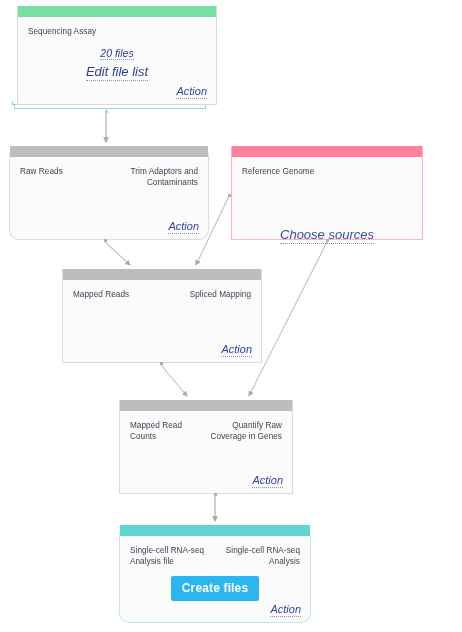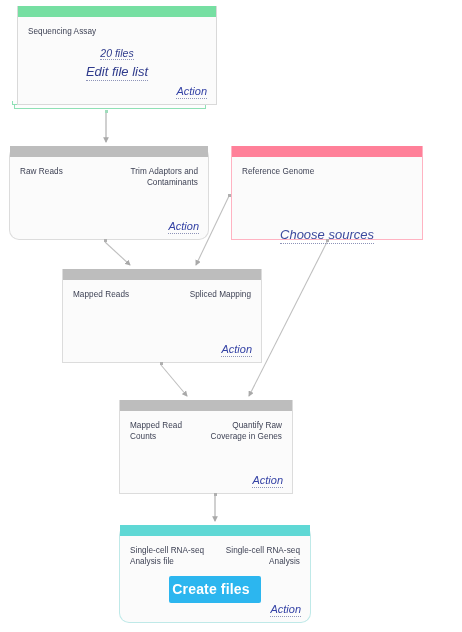--- a/index.html
+++ b/index.html
@@ -104,23 +104,23 @@
     right: 9px;
     bottom: 5px;
     font-size: 11px;
     color: #3442a5;
   }
 
   .create-btn {
     display: inline-block;
     background: #2cb6ef;
     color: #ffffff;
-    font-size: 14px;
+    font-size: 12px;
     font-weight: bold;
-    padding: 5px 11px 6px 3px;
+    padding: 5px 11px 6px 11px;
     border: none;
     border-radius: 2px;
     cursor: pointer;
     letter-spacing: 0.15px;
   }
 
   
   .stack-sheet {
     position: absolute;
     z-index: 1;

